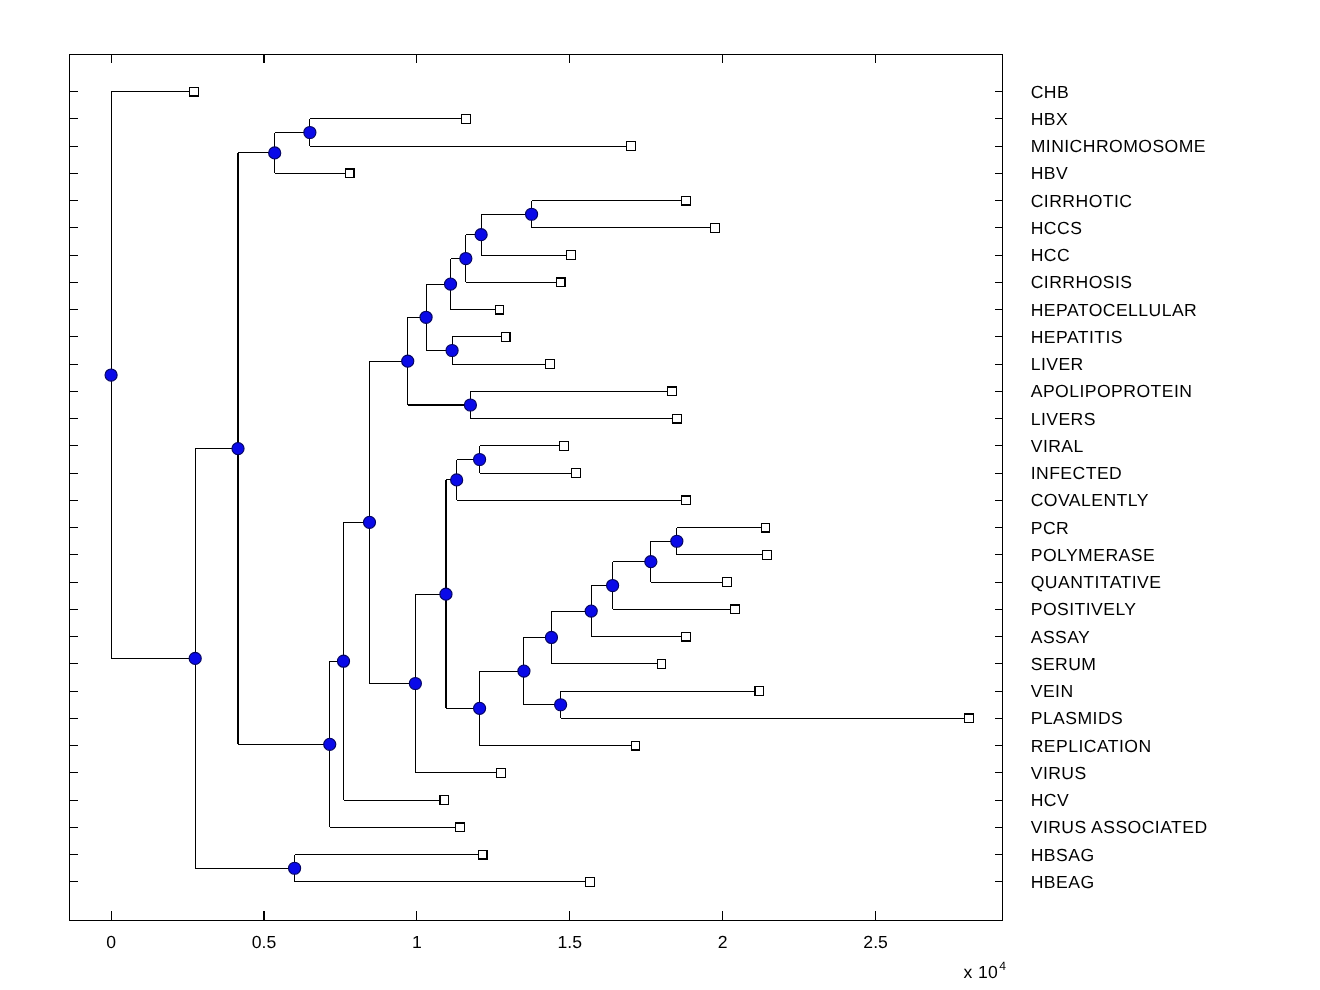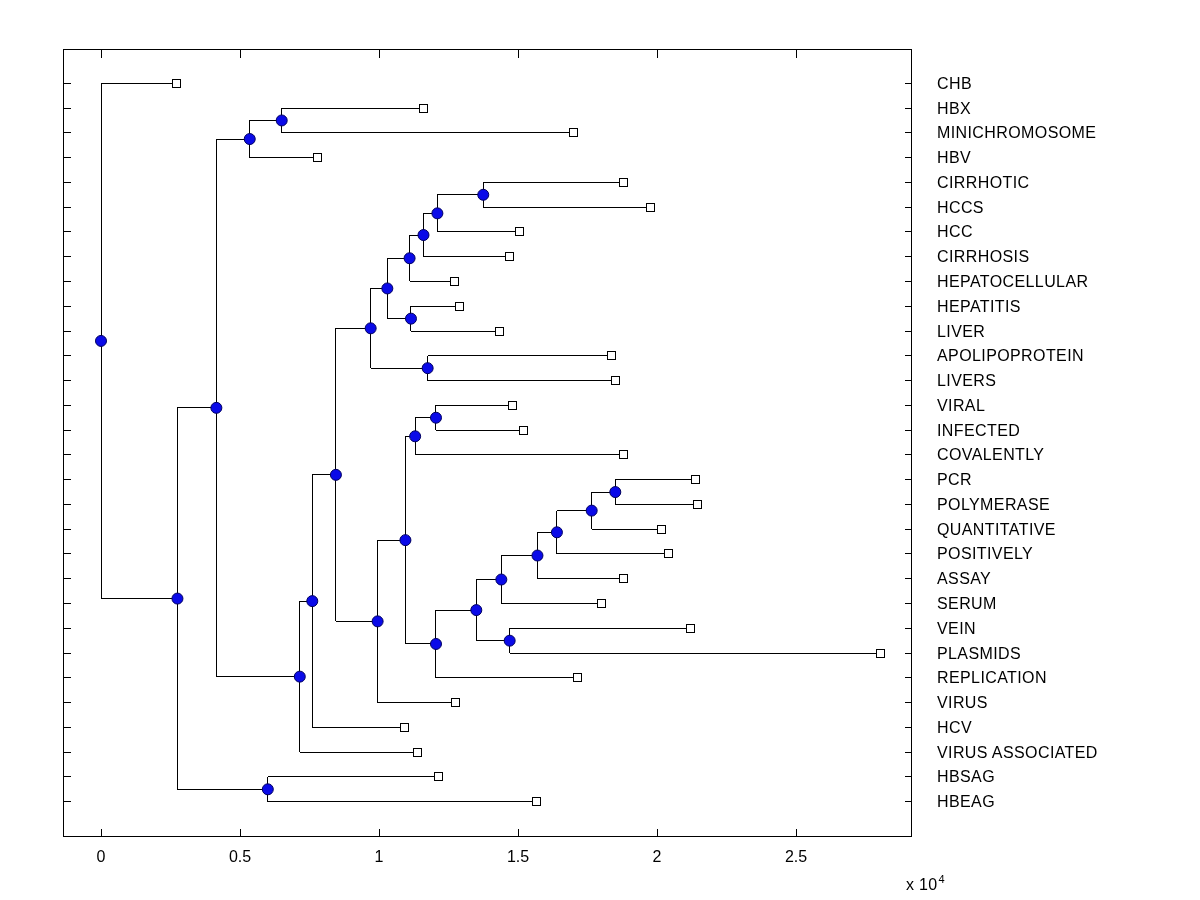--- a/index.html
+++ b/index.html
@@ -1,21 +1,21 @@
 <!DOCTYPE html>
 <html><head>
 <meta charset="utf-8">
 <style>
   html,body{margin:0;padding:0;background:#ffffff;}
   .canvas{position:relative;width:1200px;height:900px;background:#ffffff;overflow:hidden;
           font-family:"Liberation Sans",sans-serif;}
   svg{position:absolute;left:0;top:0;}
   svg line, svg rect{shape-rendering:crispEdges;}
   svg text{font-family:"Liberation Sans",sans-serif;fill:#000000;}
-  .xexp{position:absolute;left:906px;top:874px;font-size:16px;color:#000;letter-spacing:0.3px;text-align:center;}
+  .xexp{position:absolute;left:876px;top:874px;font-size:16px;color:#000;letter-spacing:0.3px;text-align:center;}
   .xexp sup{font-size:11px;position:relative;top:-1px;left:1px;}
 </style>
 </head>
 <body>
 
 <div class="canvas">
   <svg id="plot" width="1200" height="900">
       <rect x="63.5" y="49.5" width="848" height="787" fill="#ffffff" stroke="#000000" stroke-width="1"></rect>
       <line x1="101" y1="836.5" x2="101" y2="828.5" stroke="#000000"></line>
       <line x1="101" y1="49.5" x2="101" y2="57.5" stroke="#000000"></line>

